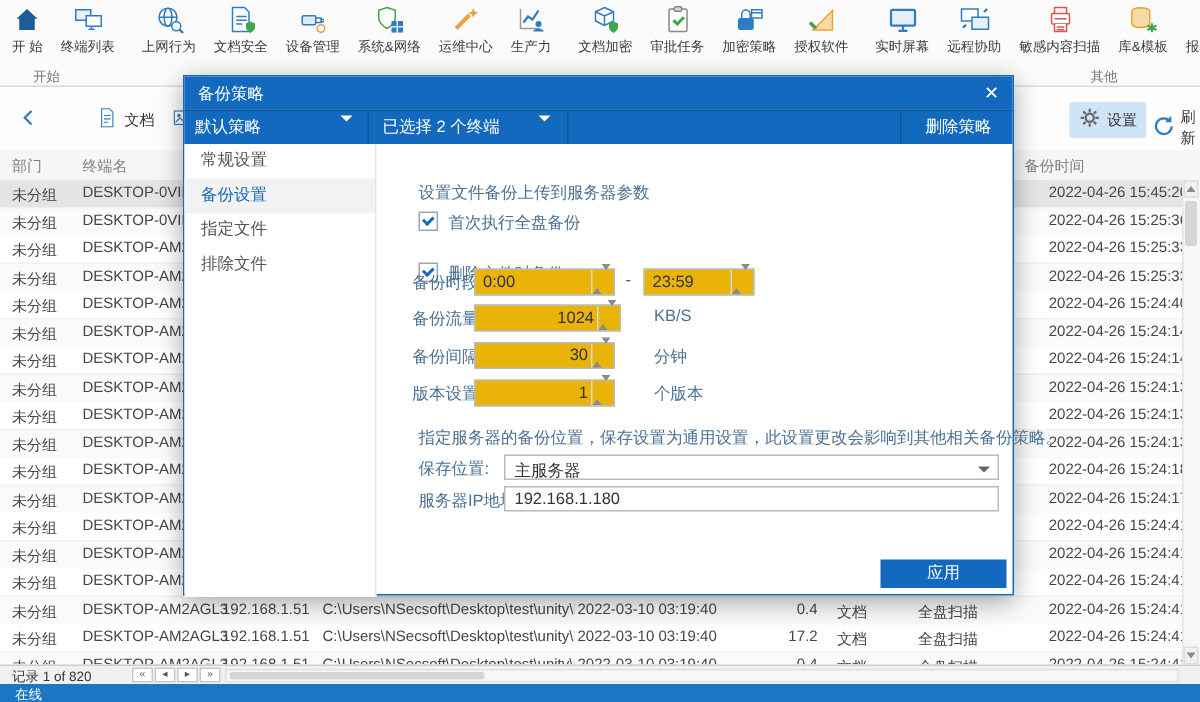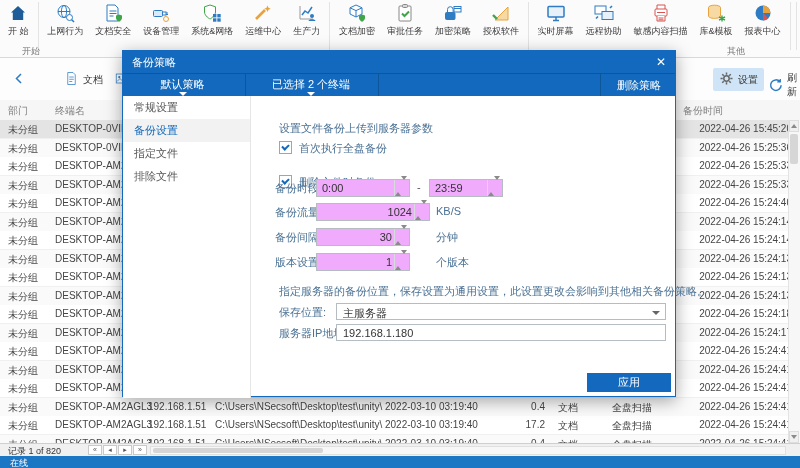--- a/index.html
+++ b/index.html
@@ -42,34 +42,34 @@
   .hthumb{position:absolute;left:2px;top:1px;width:170px;height:5px;background:#d5d5d5;border-radius:2px;}
   .footer{position:absolute;left:0;top:456px;width:800px;height:12px;background:#1b76c4;}
   .footer .ftext{position:absolute;left:10px;top:1px;font-size:9px;color:#fff;}
   
   .modal{position:absolute;left:122px;top:50px;width:554px;height:347px;background:#fff;border:1px solid #1269bd;
          box-sizing:border-box;box-shadow:0 4px 16px rgba(0,0,0,.35);}
   .mtitle{position:absolute;left:0;top:0;width:100%;height:22px;background:#1269bd;}
   .mtitle .t{position:absolute;left:9px;top:4px;font-size:11px;color:#fff;}
   .mclose{position:absolute;right:6px;top:3px;width:16px;height:16px;font-size:12px;line-height:16px;text-align:center;color:#fff;}
   .mbar{position:absolute;left:0;top:22px;width:100%;height:23px;background:#1269bd;border-top:1px solid #0d5699;box-sizing:border-box;}
-  .mdd{position:absolute;top:3px;height:16px;display:flex;align-items:center;justify-content:space-between;color:#fff;font-size:11px;flex-direction:column;}
+  .mdd{position:absolute;top:3px;height:16px;display:flex;justify-content:space-between;color:#fff;font-size:11px;}
   .caret{width:0;height:0;border-left:4px solid transparent;border-right:4px solid transparent;border-top:4px solid #fff;}
   .mvline{position:absolute;top:0;width:1px;height:22px;background:#0d5699;}
   .mdel{position:absolute;left:478px;top:0;width:76px;height:22px;text-align:center;line-height:22px;color:#fff;font-size:11px;}
   .msidebar{position:absolute;left:0;top:45px;width:128px;height:302px;border-right:1px solid #e6e6e6;box-sizing:border-box;background:#fff;}
   .mitem{height:23px;line-height:23px;padding-left:11px;font-size:11px;color:#555;}
   .mitem.sel{background:#f2f2f2;color:#1269bd;}
   .mform{position:absolute;left:0;top:0;width:554px;height:347px;font-size:11px;color:#4a7194;}
   .ftext-line{position:absolute;white-space:nowrap;}
   .flabel{position:absolute;left:152px;white-space:nowrap;}
   .cbrow{position:absolute;left:156px;height:14px;line-height:14px;}
   .cbbox{width:11px;height:11px;border:1px solid #9aa7b0;background:#fff;position:relative;display:inline-block;vertical-align:-2px;margin-right:7px;}
   .cbbox::after{content:"";position:absolute;left:2px;top:2px;width:5px;height:3px;border-left:2px solid #1269bd;border-bottom:2px solid #1269bd;transform:rotate(-45deg);}
-  .sfield{position:absolute;height:18px;border:1px solid #b5bcc2;background:#f0abfc;box-sizing:border-box;color:#333;}
+  .sfield{position:absolute;height:18px;border:1px solid #b5bcc2;background:#eab308;box-sizing:border-box;color:#333;}
   .sval{position:absolute;left:5px;right:17px;top:2px;font-size:11px;}
   .sval.r{text-align:right;}
   .spinner{position:absolute;right:0;top:0;width:14px;height:16px;border-left:1px solid #d7dbde;}
   .sp-up{width:0;height:0;border-left:3px solid transparent;border-right:3px solid transparent;border-bottom:4px solid #8a8a8a;margin:3px auto 2px;}
   .sp-dn{width:0;height:0;border-left:3px solid transparent;border-right:3px solid transparent;border-top:4px solid #8a8a8a;margin:0 auto;}
   .unit{position:absolute;left:293px;white-space:nowrap;padding-left:20px;}
   .dash{position:absolute;left:294px;color:#555;}
   .bigfield{position:absolute;left:213px;width:330px;height:17px;border:1px solid #b5bcc2;background:#fff;box-sizing:border-box;color:#333;}
   .bigfield .bval{position:absolute;left:6px;top:2px;font-size:11px;color:#333;}
   .dcaret{position:absolute;right:5px;top:7px;width:0;height:0;border-left:4px solid transparent;border-right:4px solid transparent;border-top:4px solid #666;}
@@ -83,20 +83,30 @@
   <div class="ribbon">
     <div id="ribbon-tabs">
         <div class="rtab">
           <span class="ric">
             <svg viewBox="0 0 20 20">
               <path d="M10 3L3 9.5h1.8V17h10.4V9.5H17z" fill="#1e5c99"></path>
             </svg>
           </span>
           <span class="rlabel">开 始</span>
         </div>
+        <div class="rtab">
+          <span class="ric">
+            <svg viewBox="0 0 20 20" fill="none" stroke="#2e7cc3">
+              <rect x="1.5" y="3.5" width="10" height="7" fill="#e8f1fa"></rect>
+              <rect x="8.5" y="7.5" width="10" height="7" fill="#fff"></rect>
+              <path d="M12 14.5v2M10 16.5h4"></path>
+            </svg>
+          </span>
+          <span class="rlabel">终端列表</span>
+        </div>
         <div class="rdiv"></div>
         <div class="rtab">
           <span class="ric">
             <svg viewBox="0 0 20 20" fill="none" stroke="#2e7cc3">
               <circle cx="9" cy="8.5" r="6"></circle>
               <ellipse cx="9" cy="8.5" rx="2.6" ry="6"></ellipse>
               <path d="M3 8.5h12"></path>
               <circle cx="14.5" cy="14.5" r="3" fill="#fff"></circle>
               <path d="M16.7 16.7L19 19" stroke-width="1.6"></path>
             </svg>
@@ -476,21 +486,21 @@
         <span class="sval">0:00</span>
         <span class="spinner"><span class="sp-up"></span><span class="sp-dn"></span></span>
       </span>
       <span class="dash" style="top:130px">-</span>
       <span class="sfield" style="left:306px;top:128px;width:74px">
         <span class="sval">23:59</span>
         <span class="spinner"><span class="sp-up"></span><span class="sp-dn"></span></span>
       </span>
 
       <span class="flabel" style="top:154px">备份流量:</span>
-      <span class="sfield" style="left:193px;top:152px;width:114px">
+      <span class="sfield" style="left:193px;top:152px;width:98px">
         <span class="sval r">1024</span>
         <span class="spinner"><span class="sp-up"></span><span class="sp-dn"></span></span>
       </span>
       <span class="unit" style="top:154px">KB/S</span>
 
       <span class="flabel" style="top:179px">备份间隔:</span>
       <span class="sfield" style="left:193px;top:177px;width:94px">
         <span class="sval r">30</span>
         <span class="spinner"><span class="sp-up"></span><span class="sp-dn"></span></span>
       </span>

